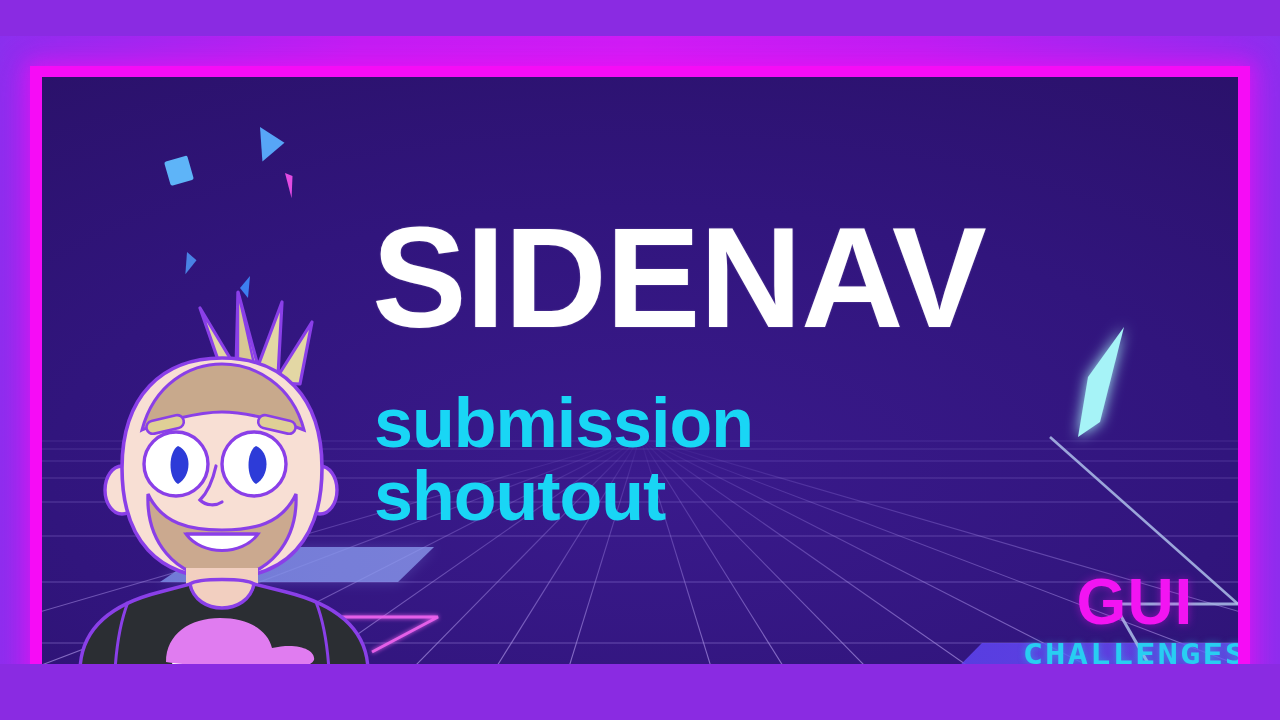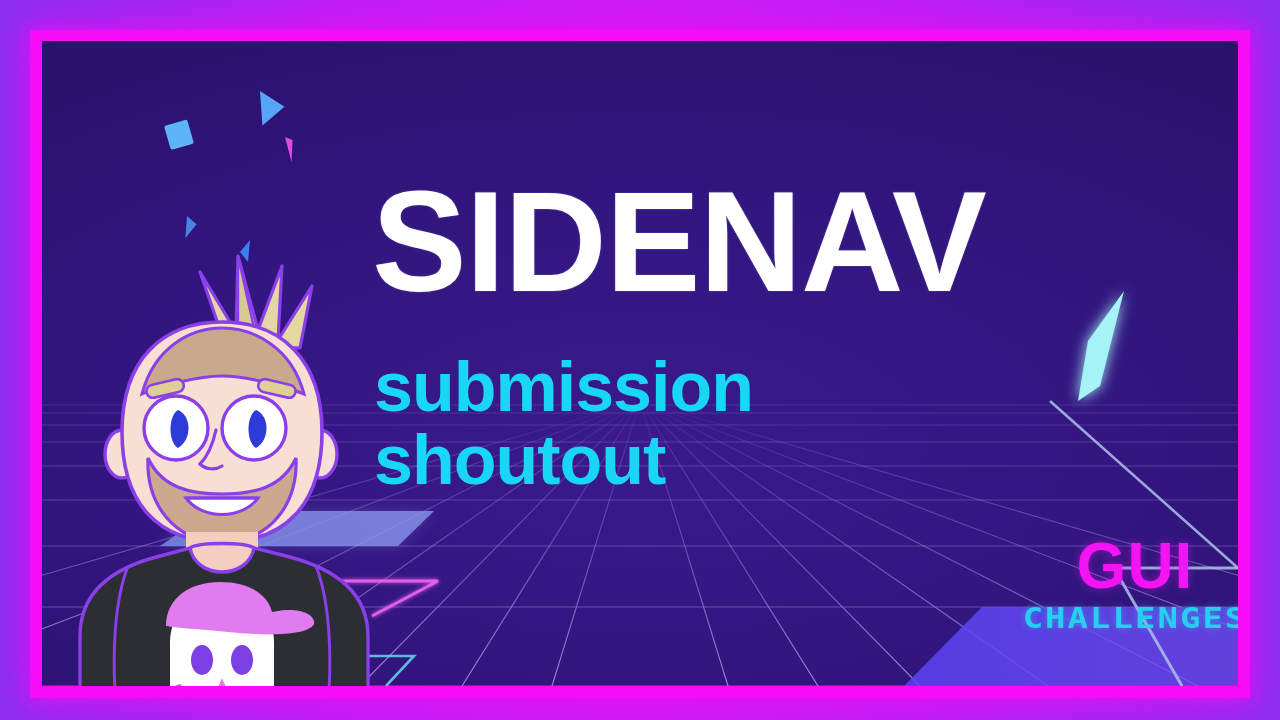--- a/index.html
+++ b/index.html
@@ -4,23 +4,24 @@
 <style>
   html,body{margin:0;padding:0;}
   body{
     width:1280px;height:720px;overflow:hidden;
     font-family:"Liberation Sans",sans-serif;
     background:#8A2BE2;
   }
 
   
   #stage{
-    position:relative;width:1280px;height:720px;overflow:hidden;
+    position:relative;width:1280px;height:628px;overflow:hidden;
     background:
       radial-gradient(120% 160% at 50% 50%, #C81FF5 0%, #B41DF2 35%, #8A2BE2 100%);
+    margin-top: 36px;
   }
   #outer-glow{
     position:absolute;inset:0;
     background:linear-gradient(90deg,#8A30EE 0%,#C01FF4 28%,#CE1EF6 50%,#BC20F3 72%,#8A30EE 100%);
   }
 
   
   #neon-ring{
     position:absolute;left:30px;top:30px;width:1220px;height:668px;
     background:#F60CF6;

